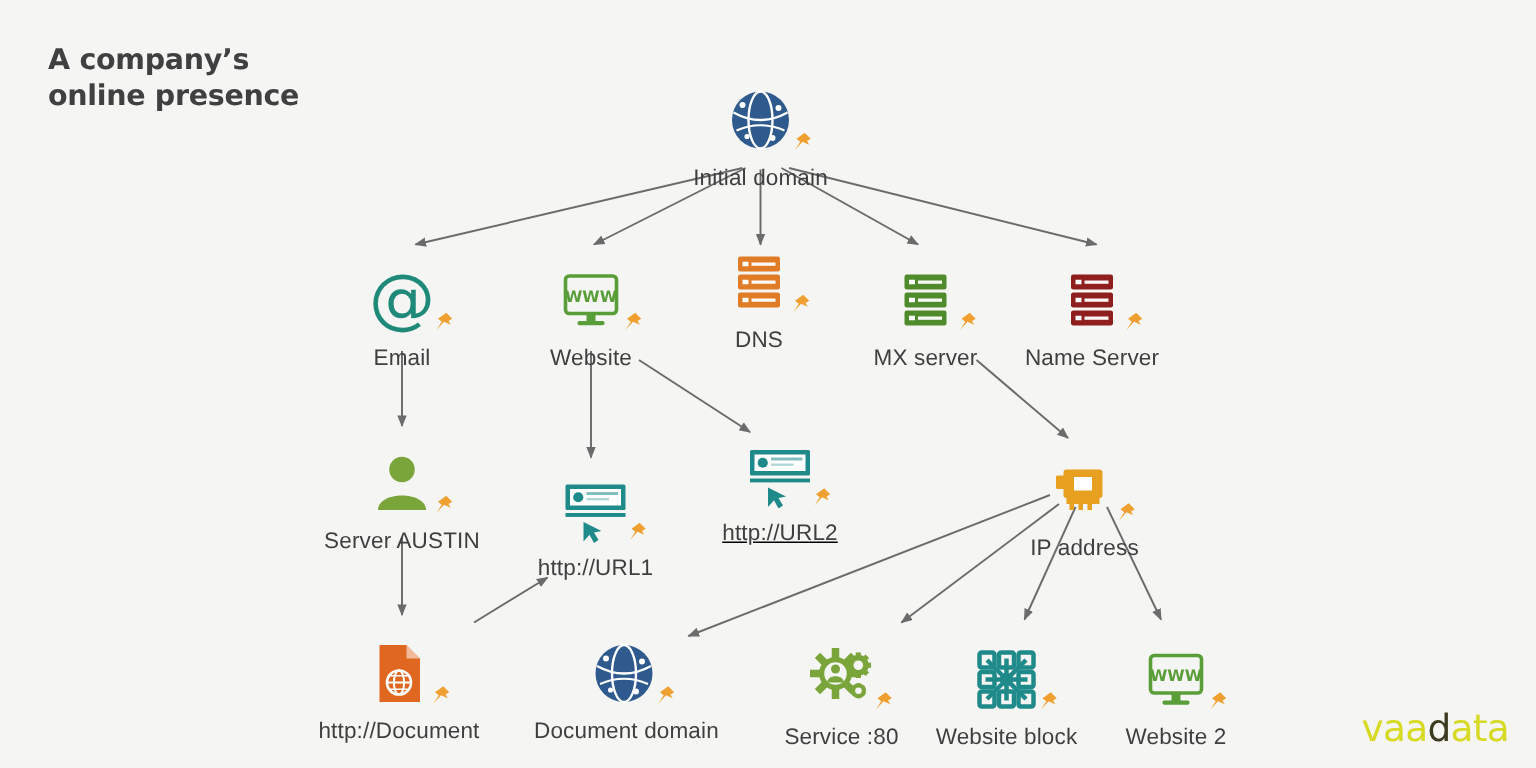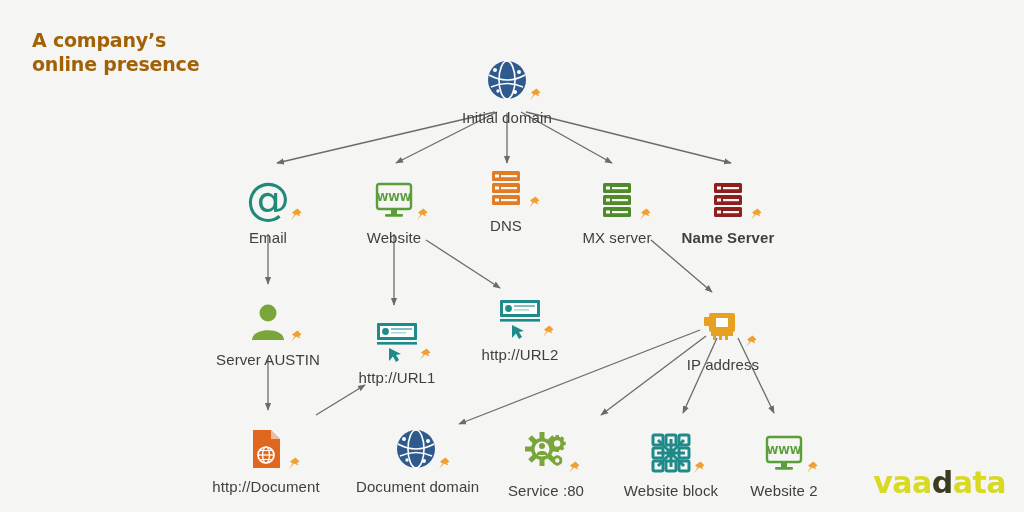--- a/index.html
+++ b/index.html
@@ -17,21 +17,21 @@
   }
   
   #title {
     position: absolute;
     left: 32px;
     top: 28px;
     font-family: "DejaVu Sans", sans-serif;
     font-size: 19px;
     font-weight: bold;
     line-height: 1.28;
-    color: #a16207;
+    color: #404040;
     letter-spacing: -0.2px;
     white-space: pre-line;
   }
   
   #arrows {
     position: absolute;
     left: 0; top: 0;
     width: 1024px; height: 512px;
     pointer-events: none;
   }
@@ -62,22 +62,22 @@
     bottom: 1px;
     width: 13px;
     height: 13px;
   }
   
   #logo {
     position: absolute;
     right: 18px;
     bottom: 14px;
     font-family: "DejaVu Sans", sans-serif;
-    font-size: 30px;
-    font-weight: bold;
+    font-size: 25px;
+    font-weight: normal;
     letter-spacing: -0.5px;
     color: #d8d923;
     line-height: 1;
   }
   #logo .dk { color: #3b3b20; }
 </style>
 </head>
 <body>
 
 <div id="canvas">
@@ -155,21 +155,21 @@
             <rect x="8" y="29" width="28" height="10" rx="1.5" fill="#4f8b2b"></rect>
             <rect x="11" y="8.5" width="4" height="3" fill="#ffffff"></rect>
             <rect x="11" y="20.5" width="4" height="3" fill="#ffffff"></rect>
             <rect x="11" y="32.5" width="4" height="3" fill="#ffffff"></rect>
             <rect x="17" y="9" width="16" height="2.2" fill="#ffffff" opacity="0.95"></rect>
             <rect x="17" y="21" width="16" height="2.2" fill="#ffffff" opacity="0.95"></rect>
             <rect x="17" y="33" width="16" height="2.2" fill="#ffffff" opacity="0.95"></rect>
           </svg><span class="pin"><svg width="13" height="13" viewBox="0 0 13 13" xmlns="http://www.w3.org/2000/svg">
               <path d="M8.5 0.5 L12.5 4.5 L10 6 L11.5 8.5 L7 6.5 L2 12 L5.5 6.5 L3 4.5 Z" fill="#f0a030"></path>
             </svg></span></span><div class="label">MX server</div></div>
-      <div class="node" style="left: 728px; top: 178px; font-weight: bold;"><span class="iconwrap"><svg width="44" height="44" viewBox="0 0 44 44" xmlns="http://www.w3.org/2000/svg">
+      <div class="node" style="left: 728px; top: 178px;"><span class="iconwrap"><svg width="44" height="44" viewBox="0 0 44 44" xmlns="http://www.w3.org/2000/svg">
             <rect x="8" y="5" width="28" height="10" rx="1.5" fill="#8f1f1f"></rect>
             <rect x="8" y="17" width="28" height="10" rx="1.5" fill="#8f1f1f"></rect>
             <rect x="8" y="29" width="28" height="10" rx="1.5" fill="#8f1f1f"></rect>
             <rect x="11" y="8.5" width="4" height="3" fill="#ffffff"></rect>
             <rect x="11" y="20.5" width="4" height="3" fill="#ffffff"></rect>
             <rect x="11" y="32.5" width="4" height="3" fill="#ffffff"></rect>
             <rect x="17" y="9" width="16" height="2.2" fill="#ffffff" opacity="0.95"></rect>
             <rect x="17" y="21" width="16" height="2.2" fill="#ffffff" opacity="0.95"></rect>
             <rect x="17" y="33" width="16" height="2.2" fill="#ffffff" opacity="0.95"></rect>
           </svg><span class="pin"><svg width="13" height="13" viewBox="0 0 13 13" xmlns="http://www.w3.org/2000/svg">
@@ -185,21 +185,21 @@
             <rect x="2" y="5" width="40" height="17" rx="1" fill="#1f8a8a"></rect>
             <rect x="5" y="8" width="34" height="11" fill="#ffffff"></rect>
             <circle cx="10.5" cy="13.5" r="3.4" fill="#1f8a8a"></circle>
             <rect x="16" y="10" width="21" height="2" fill="#1f8a8a" opacity="0.55"></rect>
             <rect x="16" y="14" width="15" height="1.6" fill="#1f8a8a" opacity="0.35"></rect>
             <rect x="2" y="24" width="40" height="2.6" fill="#1f8a8a"></rect>
             <path d="M14 30 L14 43 L18 38.5 L21 44 L24 42 L21 37 L26 36 Z" fill="#1f8a8a"></path>
           </svg><span class="pin"><svg width="13" height="13" viewBox="0 0 13 13" xmlns="http://www.w3.org/2000/svg">
               <path d="M8.5 0.5 L12.5 4.5 L10 6 L11.5 8.5 L7 6.5 L2 12 L5.5 6.5 L3 4.5 Z" fill="#f0a030"></path>
             </svg></span></span><div class="label">http://URL1</div></div>
-      <div class="node" style="left: 520px; top: 295px;"><span class="iconwrap"><svg width="44" height="44" viewBox="0 0 44 44" xmlns="http://www.w3.org/2000/svg">
+      <div class="node" style="left: 520px; top: 295px; text-decoration: underline;"><span class="iconwrap"><svg width="44" height="44" viewBox="0 0 44 44" xmlns="http://www.w3.org/2000/svg">
             <rect x="2" y="5" width="40" height="17" rx="1" fill="#1f8a8a"></rect>
             <rect x="5" y="8" width="34" height="11" fill="#ffffff"></rect>
             <circle cx="10.5" cy="13.5" r="3.4" fill="#1f8a8a"></circle>
             <rect x="16" y="10" width="21" height="2" fill="#1f8a8a" opacity="0.55"></rect>
             <rect x="16" y="14" width="15" height="1.6" fill="#1f8a8a" opacity="0.35"></rect>
             <rect x="2" y="24" width="40" height="2.6" fill="#1f8a8a"></rect>
             <path d="M14 30 L14 43 L18 38.5 L21 44 L24 42 L21 37 L26 36 Z" fill="#1f8a8a"></path>
           </svg><span class="pin"><svg width="13" height="13" viewBox="0 0 13 13" xmlns="http://www.w3.org/2000/svg">
               <path d="M8.5 0.5 L12.5 4.5 L10 6 L11.5 8.5 L7 6.5 L2 12 L5.5 6.5 L3 4.5 Z" fill="#f0a030"></path>
             </svg></span></span><div class="label">http://URL2</div></div>
@@ -230,21 +230,21 @@
             <ellipse cx="22" cy="22" rx="8" ry="19" fill="none" stroke="#ffffff" stroke-width="1.6"></ellipse>
             <path d="M4 17 Q22 27 40 17" fill="none" stroke="#ffffff" stroke-width="1.6"></path>
             <path d="M6 29 Q22 22 38 29" fill="none" stroke="#ffffff" stroke-width="1.4"></path>
             <circle cx="10" cy="12" r="2" fill="#ffffff"></circle>
             <circle cx="34" cy="14" r="2" fill="#ffffff"></circle>
             <circle cx="30" cy="34" r="2" fill="#ffffff"></circle>
             <circle cx="13" cy="33" r="1.7" fill="#ffffff"></circle>
           </svg><span class="pin"><svg width="13" height="13" viewBox="0 0 13 13" xmlns="http://www.w3.org/2000/svg">
               <path d="M8.5 0.5 L12.5 4.5 L10 6 L11.5 8.5 L7 6.5 L2 12 L5.5 6.5 L3 4.5 Z" fill="#f0a030"></path>
             </svg></span></span><div class="label">Document domain</div></div>
-      <div class="node" style="left: 546px; top: 431px;"><span class="iconwrap"><svg width="44" height="44" viewBox="0 0 44 44" xmlns="http://www.w3.org/2000/svg">
+      <div class="node" style="left: 561px; top: 431px;"><span class="iconwrap"><svg width="44" height="44" viewBox="0 0 44 44" xmlns="http://www.w3.org/2000/svg">
             <g fill="#7aa53a">
               <rect x="15.5" y="1" width="5" height="8" transform="rotate(0 18 18)"></rect>
               <rect x="15.5" y="1" width="5" height="8" transform="rotate(45 18 18)"></rect>
               <rect x="15.5" y="1" width="5" height="8" transform="rotate(90 18 18)"></rect>
               <rect x="15.5" y="1" width="5" height="8" transform="rotate(135 18 18)"></rect>
               <rect x="15.5" y="1" width="5" height="8" transform="rotate(180 18 18)"></rect>
               <rect x="15.5" y="1" width="5" height="8" transform="rotate(225 18 18)"></rect>
               <rect x="15.5" y="1" width="5" height="8" transform="rotate(270 18 18)"></rect>
               <rect x="15.5" y="1" width="5" height="8" transform="rotate(315 18 18)"></rect>
               <circle cx="18" cy="18" r="11"></circle>

